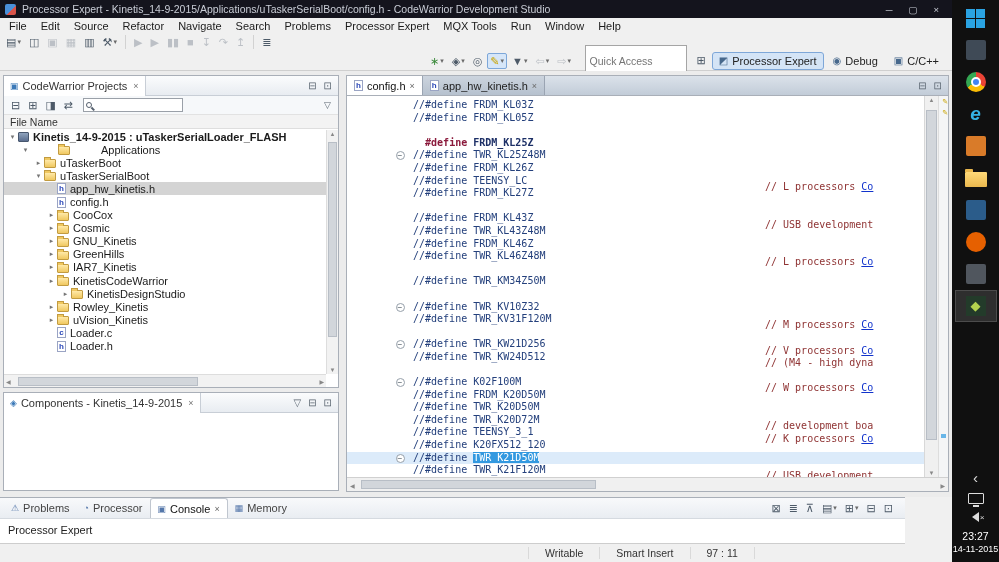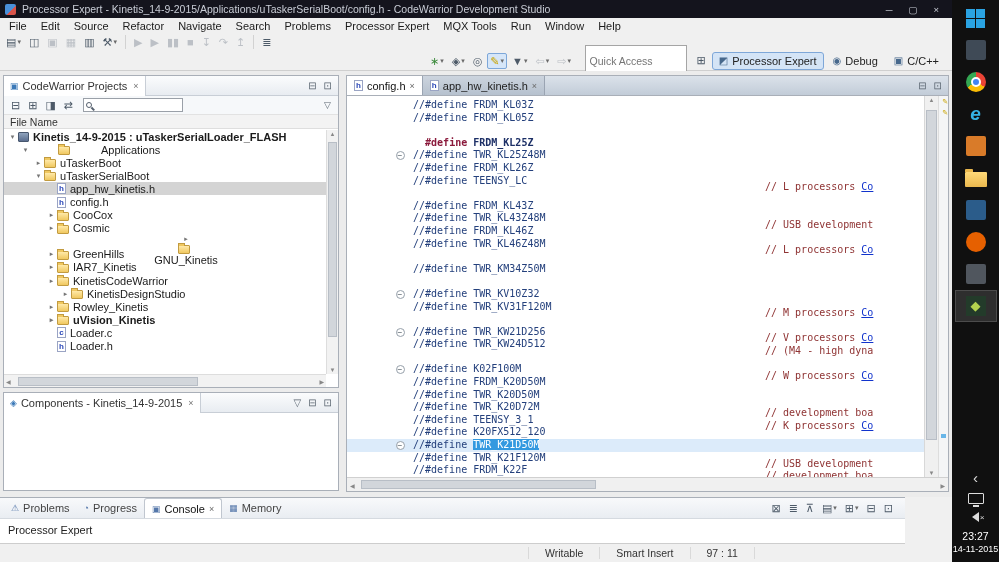--- a/index.html
+++ b/index.html
@@ -346,21 +346,21 @@
             <div class="tree-row" style="padding-left: 42px;">
               <span class="tree-arrow">▸</span>
               <span class="tree-icon ti-folder"></span>
               <span class="tree-label">CooCox</span>
             </div>
             <div class="tree-row" style="padding-left: 42px;">
               <span class="tree-arrow">▸</span>
               <span class="tree-icon ti-folder"></span>
               <span class="tree-label">Cosmic</span>
             </div>
-            <div class="tree-row" style="padding-left: 42px; flex-direction: column;">
+            <div class="tree-row" style="padding-left: 42px;">
               <span class="tree-arrow">▸</span>
               <span class="tree-icon ti-folder"></span>
               <span class="tree-label">GNU_Kinetis</span>
             </div>
             <div class="tree-row" style="padding-left: 42px;">
               <span class="tree-arrow">▸</span>
               <span class="tree-icon ti-folder"></span>
               <span class="tree-label">GreenHills</span>
             </div>
             <div class="tree-row" style="padding-left: 42px;">
@@ -376,21 +376,21 @@
             <div class="tree-row" style="padding-left: 56px;">
               <span class="tree-arrow">▸</span>
               <span class="tree-icon ti-folder"></span>
               <span class="tree-label">KinetisDesignStudio</span>
             </div>
             <div class="tree-row" style="padding-left: 42px;">
               <span class="tree-arrow">▸</span>
               <span class="tree-icon ti-folder"></span>
               <span class="tree-label">Rowley_Kinetis</span>
             </div>
-            <div class="tree-row" style="padding-left: 42px; font-weight: bold;">
+            <div class="tree-row" style="padding-left: 42px;">
               <span class="tree-arrow">▸</span>
               <span class="tree-icon ti-folder"></span>
               <span class="tree-label">uVision_Kinetis</span>
             </div>
             <div class="tree-row" style="padding-left: 42px;">
               <span class="tree-arrow"></span>
               <span class="tree-icon ti-cfile">c</span>
               <span class="tree-label">Loader.c</span>
             </div>
             <div class="tree-row" style="padding-left: 42px;">
@@ -448,20 +448,21 @@
         </div>
         <div class="ebody">
           <div class="code-area" id="code-lines">
               <div class="code-line"><span class="fold-col"></span><span class="code-text">//#define FRDM_KL03Z</span></div>
               <div class="code-line"><span class="fold-col"></span><span class="code-text">//#define FRDM_KL05Z</span></div>
               <div class="code-line"><span class="fold-col"></span><span class="code-text"></span></div>
               <div class="code-line"><span class="fold-col"></span><span class="code-text">  <span class="directive">#define</span><span class="define-name"> FRDM_KL25Z</span></span><span class="code-comment">// L processors <span class="comment-link">Co</span></span></div>
               <div class="code-line"><span class="fold-col"><span class="fold-ring">−</span></span><span class="code-text">//#define TWR_KL25Z48M</span></div>
               <div class="code-line"><span class="fold-col"></span><span class="code-text">//#define FRDM_KL26Z</span></div>
               <div class="code-line"><span class="fold-col"></span><span class="code-text">//#define TEENSY_LC</span><span class="code-comment">// USB development</span></div>
+              <div class="code-line"><span class="fold-col"></span><span class="code-text">//#define FRDM_KL27Z</span></div>
               <div class="code-line"><span class="fold-col"></span><span class="code-text"></span></div>
               <div class="code-line"><span class="fold-col"></span><span class="code-text">//#define FRDM_KL43Z</span><span class="code-comment">// L processors <span class="comment-link">Co</span></span></div>
               <div class="code-line"><span class="fold-col"></span><span class="code-text">//#define TWR_KL43Z48M</span></div>
               <div class="code-line"><span class="fold-col"></span><span class="code-text">//#define FRDM_KL46Z</span></div>
               <div class="code-line"><span class="fold-col"></span><span class="code-text">//#define TWR_KL46Z48M</span></div>
               <div class="code-line"><span class="fold-col"></span><span class="code-text"></span></div>
               <div class="code-line"><span class="fold-col"></span><span class="code-text">//#define TWR_KM34Z50M</span><span class="code-comment">// M processors <span class="comment-link">Co</span></span></div>
               <div class="code-line"><span class="fold-col"></span><span class="code-text"></span></div>
               <div class="code-line"><span class="fold-col"><span class="fold-ring">−</span></span><span class="code-text">//#define TWR_KV10Z32</span><span class="code-comment">// V processors <span class="comment-link">Co</span></span></div>
               <div class="code-line"><span class="fold-col"></span><span class="code-text">//#define TWR_KV31F120M</span><span class="code-comment">// (M4 - high dyna</span></div>
@@ -501,21 +502,21 @@
 
     <div id="console-panel">
       <div class="c-head">
         <span id="console-tabs" style="display:flex;align-items:flex-end;height:100%;">
             <div class="c-tab">
               <span class="c-tab-icon">⚠</span>
               <span>Problems</span>
             </div>
             <div class="c-tab">
               <span class="c-tab-icon">◔</span>
-              <span>Progress</span>
+              <span>Processor</span>
             </div>
             <div class="c-tab active">
               <span class="c-tab-icon">▣</span>
               <span>Console</span>
               <span class="etab-close">×</span>
             </div>
             <div class="c-tab">
               <span class="c-tab-icon">▦</span>
               <span>Memory</span>
             </div>

